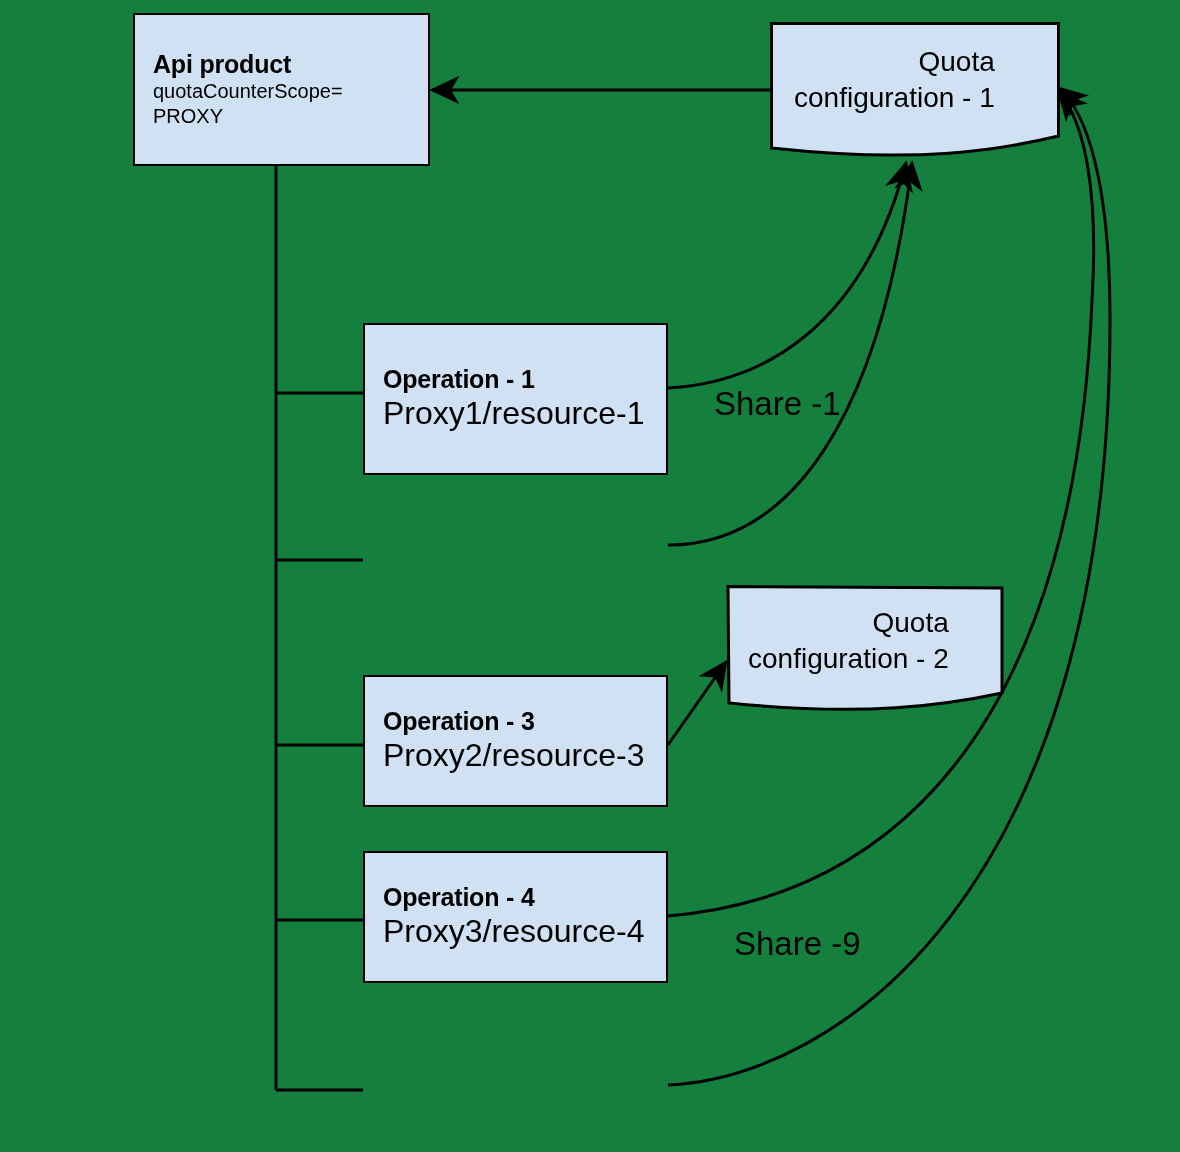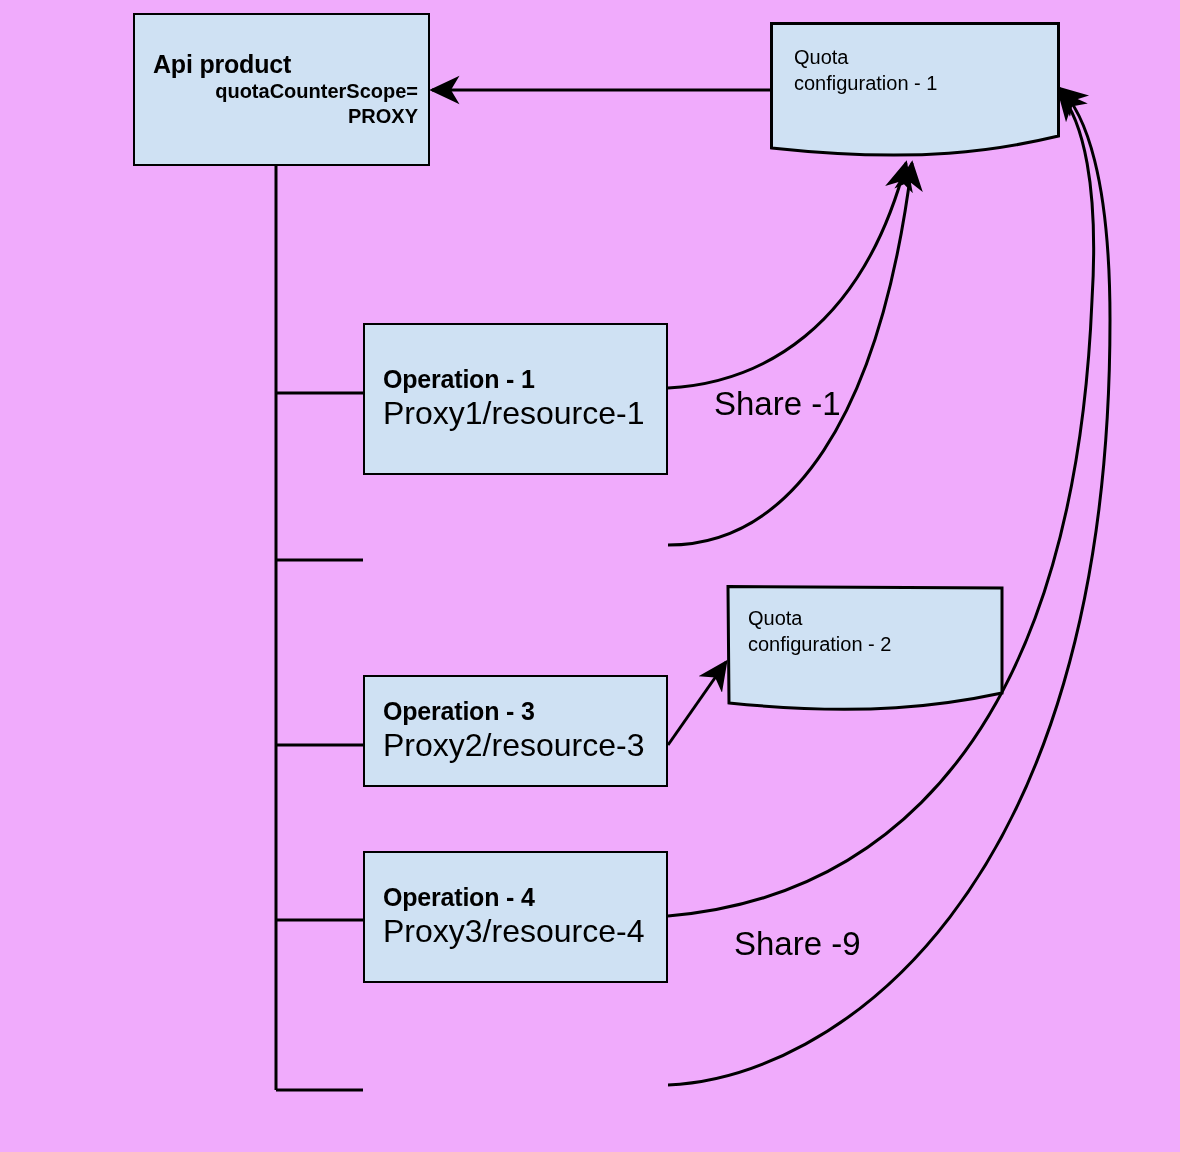--- a/index.html
+++ b/index.html
@@ -7,21 +7,21 @@
     padding: 0;
     background: #ffffff;
   }
   body {
     font-family: "Liberation Sans", sans-serif;
   }
   #canvas {
     position: relative;
     width: 1180px;
     height: 1152px;
-    background: #f0abfc;
+    background: #15803d;
     overflow: hidden;
   }
   #edges {
     position: absolute;
     left: 0;
     top: 0;
     width: 1180px;
     height: 1152px;
   }
   .node {
@@ -39,47 +39,47 @@
     transform: translateY(-50%);
   }
   .title-bold {
     font-weight: bold;
     font-size: 25px;
     line-height: 1.18;
     letter-spacing: -0.2px;
     white-space: nowrap;
   }
   .sub-small {
-    font-weight: bold;
+    font-weight: normal;
     font-size: 20px;
     line-height: 1.24;
     white-space: nowrap;
-    text-align: right;
   }
   .sub-reg {
     font-weight: normal;
     font-size: 32px;
     line-height: 1.18;
     white-space: nowrap;
   }
   
   .doc-node {
     position: absolute;
   }
   .doc-node svg {
     display: block;
     overflow: visible;
   }
   .doc-label {
     position: absolute;
-    font-size: 20px;
+    font-size: 28px;
     line-height: 1.3;
     color: #000000;
     white-space: nowrap;
     pointer-events: none;
+    text-align: right;
   }
   .edge-label {
     position: absolute;
     font-size: 33px;
     color: #000000;
     white-space: nowrap;
   }
 </style>
 </head>
 <body>
@@ -156,21 +156,21 @@
   </div>
 
   <div class="node" style="left:363px; top:323px; width:305px; height:152px;">
     <div class="inner">
       <div class="title-bold">Operation - 1</div>
       <div class="sub-reg">Proxy1/resource-1</div>
     </div>
   </div>
 
 
-  <div class="node" style="left:363px; top:675px; width:305px; height:112px;">
+  <div class="node" style="left:363px; top:675px; width:305px; height:132px;">
     <div class="inner">
       <div class="title-bold">Operation - 3</div>
       <div class="sub-reg">Proxy2/resource-3</div>
     </div>
   </div>
 
   <div class="node" style="left:363px; top:851px; width:305px; height:132px;">
     <div class="inner">
       <div class="title-bold">Operation - 4</div>
       <div class="sub-reg">Proxy3/resource-4</div>

